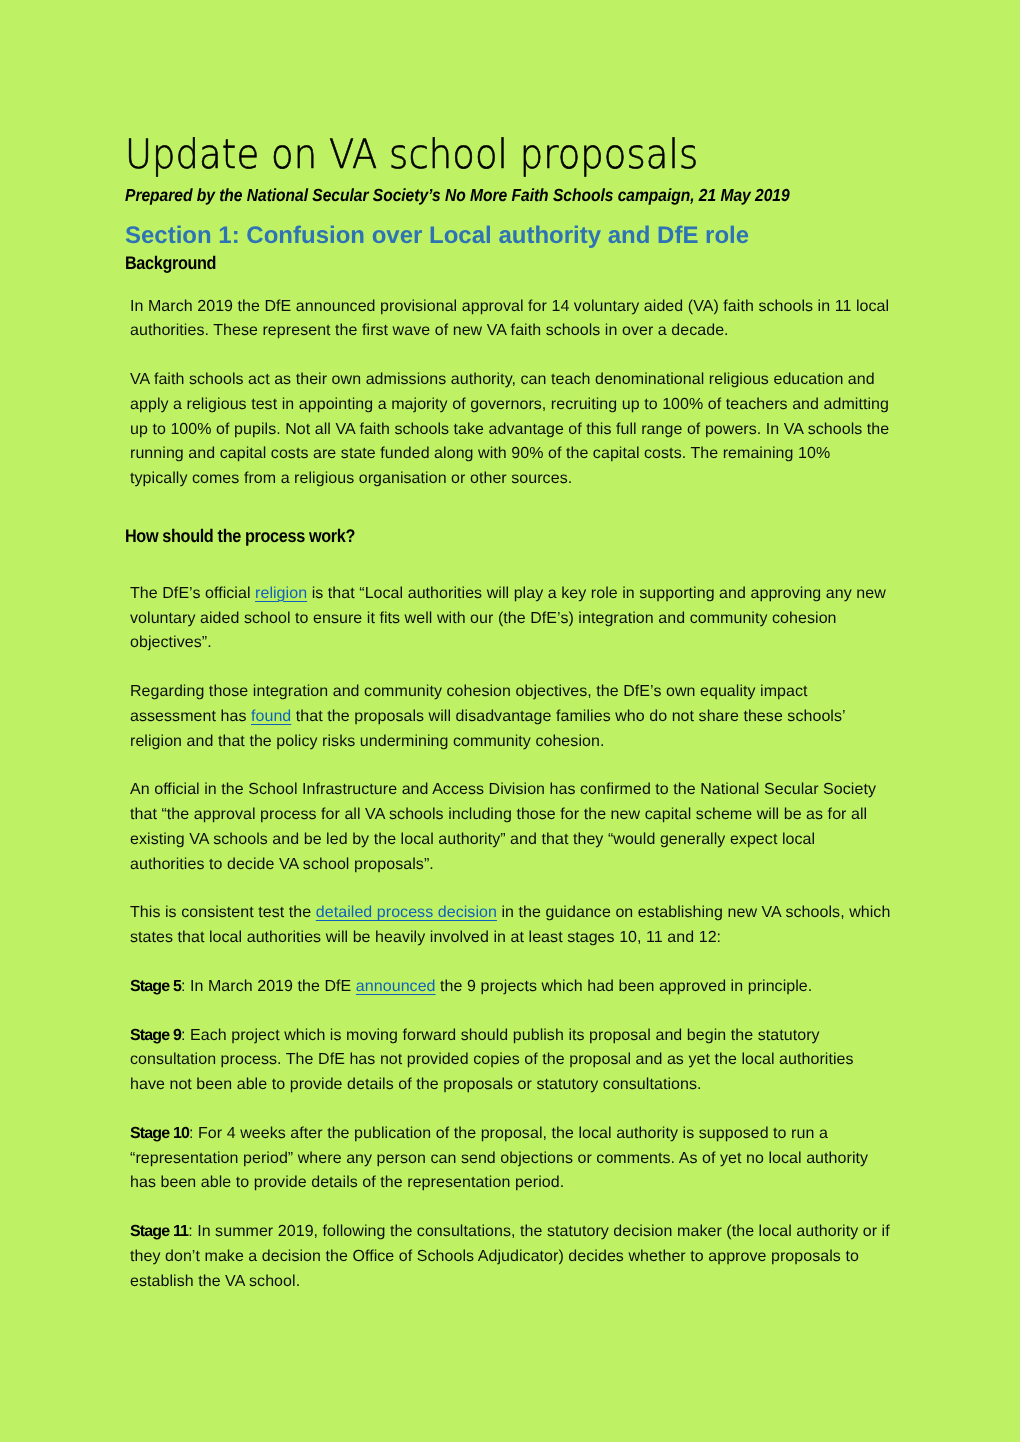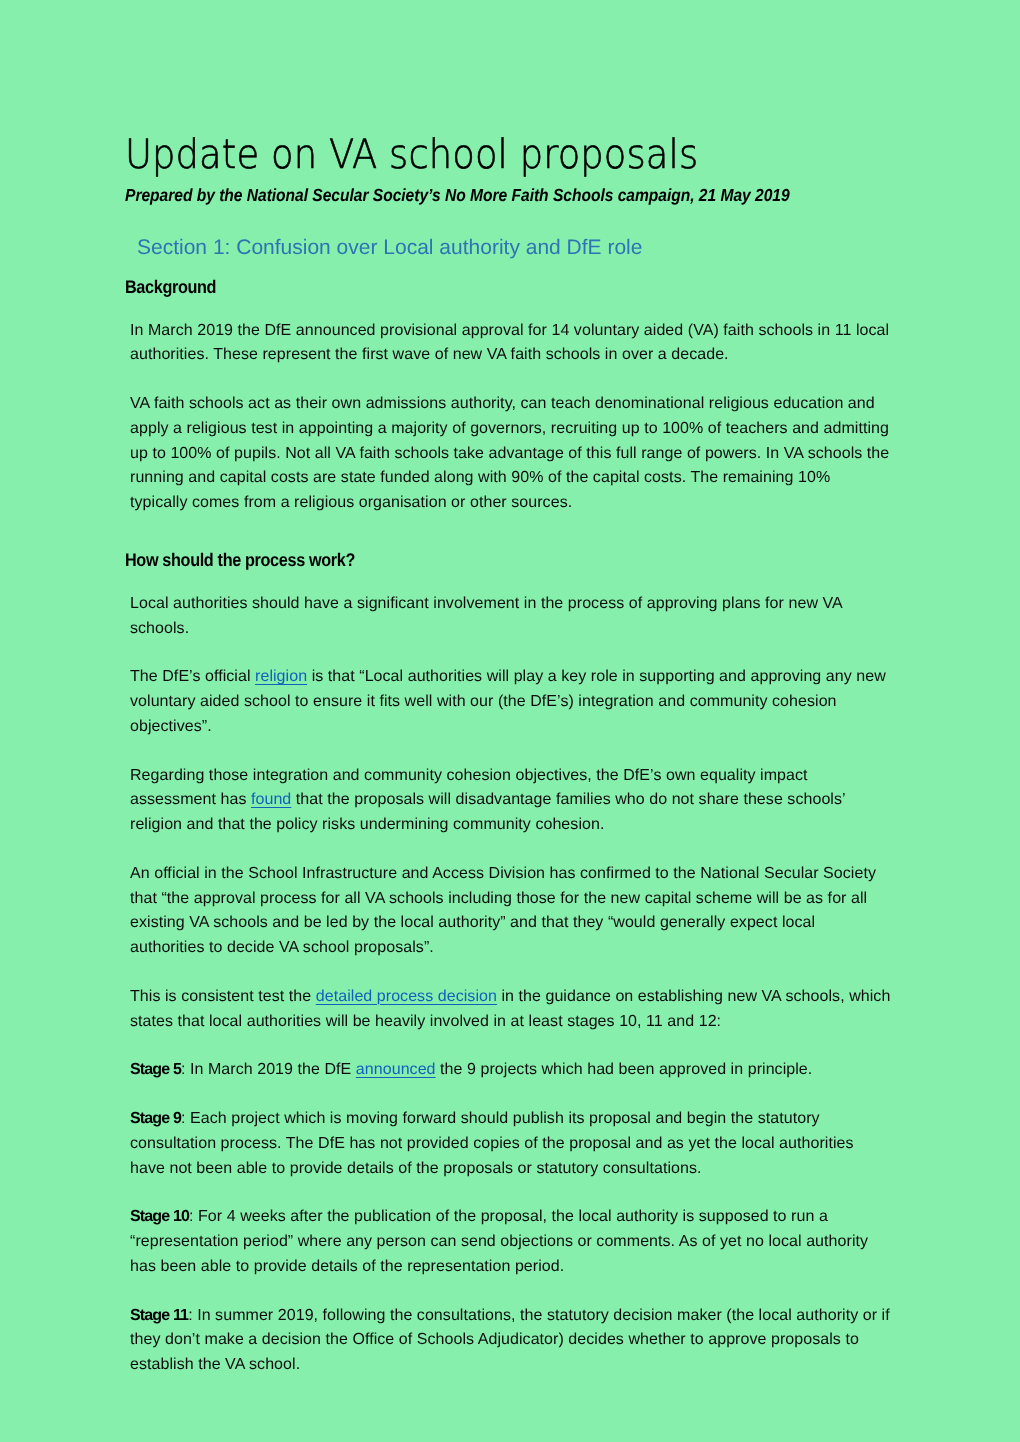--- a/index.html
+++ b/index.html
@@ -5,38 +5,38 @@
 <style>
   html, body { margin:0; padding:0; background:#ffffff; }
   body {
     width:1020px; height:1442px;
     font-family:"Liberation Sans", sans-serif;
     color:#000000;
     -webkit-font-smoothing:antialiased;
     -moz-osx-font-smoothing:grayscale;
     text-rendering:geometricPrecision;
   }
-  .page { position:relative; width:1020px; height:1442px; background:#86efac; overflow:hidden; }
+  .page { position:relative; width:1020px; height:1442px; background:#bef264; overflow:hidden; }
   .content { position:absolute; left:125px; top:131px; width:772px; }
 
   .doc-title {
     font-family:"DejaVu Sans", sans-serif;
     font-size:40.5px; font-weight:200; color:#000; line-height:46px;
     margin:0; padding:0; letter-spacing:0.1px;
     -webkit-text-stroke:0.62px #000;
     transform:scaleX(0.911); transform-origin:0 50%;
   }
   .subtitle {
     font-size:17.5px; font-weight:700; font-style:italic; color:#000;
     line-height:21px; margin:0; letter-spacing:-0.05px;
     transform:scaleX(0.893); transform-origin:0 50%;
   }
   .section-heading {
-    font-size:21px; font-weight:400; color:#2E74B5;
-    line-height:26px; margin:12px; letter-spacing:0px;
+    font-size:24px; font-weight:700; color:#2E74B5;
+    line-height:26px; margin:0; letter-spacing:0px;
   }
   .sub-heading {
     font-size:18.3px; font-weight:700; color:#000;
     line-height:22px; margin:0; letter-spacing:-0.4px;
     transform:scaleX(0.888); transform-origin:0 50%;
   }
   p.body {
     font-size:16px; line-height:24.75px; color:#0d0d0d;
     margin:5px; padding:0; letter-spacing:0.06px;
   }
@@ -70,21 +70,20 @@
     <div class="sp-para"></div>
 
     <p class="body">VA faith schools act as their own admissions authority, can teach denominational religious education and apply a religious test in appointing a majority of governors, recruiting up to 100% of teachers and admitting up to 100% of pupils. Not all VA faith schools take advantage of this full range of powers. In VA schools the running and capital costs are state funded along with 90% of the capital costs. The remaining 10% typically comes from a religious organisation or other sources.</p>
     <div class="sp-para"></div>
 
     <div class="sp-para"></div>
 
     <h3 class="sub-heading">How should the process work?</h3>
     <div class="sp-bh"></div>
 
-    <p class="body">Local authorities should have a significant involvement in the process of approving plans for new VA schools.</p>
     <div class="sp-para"></div>
 
     <p class="body"><span>The DfE’s official </span><a class="link" href="#">religion</a><span> is that “Local authorities will play a key role in supporting and approving any new voluntary aided school to ensure it fits well with our (the DfE’s) integration and community cohesion objectives”.</span></p>
     <div class="sp-para"></div>
 
     <p class="body"><span>Regarding those integration and community cohesion objectives, the DfE’s own equality impact assessment has </span><a class="link" href="#">found</a><span> that the proposals will disadvantage families who do not share these schools’ religion and that the policy risks undermining community cohesion.</span></p>
     <div class="sp-para"></div>
 
     <p class="body">An official in the School Infrastructure and Access Division has confirmed to the National Secular Society that “the approval process for all VA schools including those for the new capital scheme will be as for all existing VA schools and be led by the local authority” and that they “would generally expect local authorities to decide VA school proposals”.</p>
     <div class="sp-para"></div>

